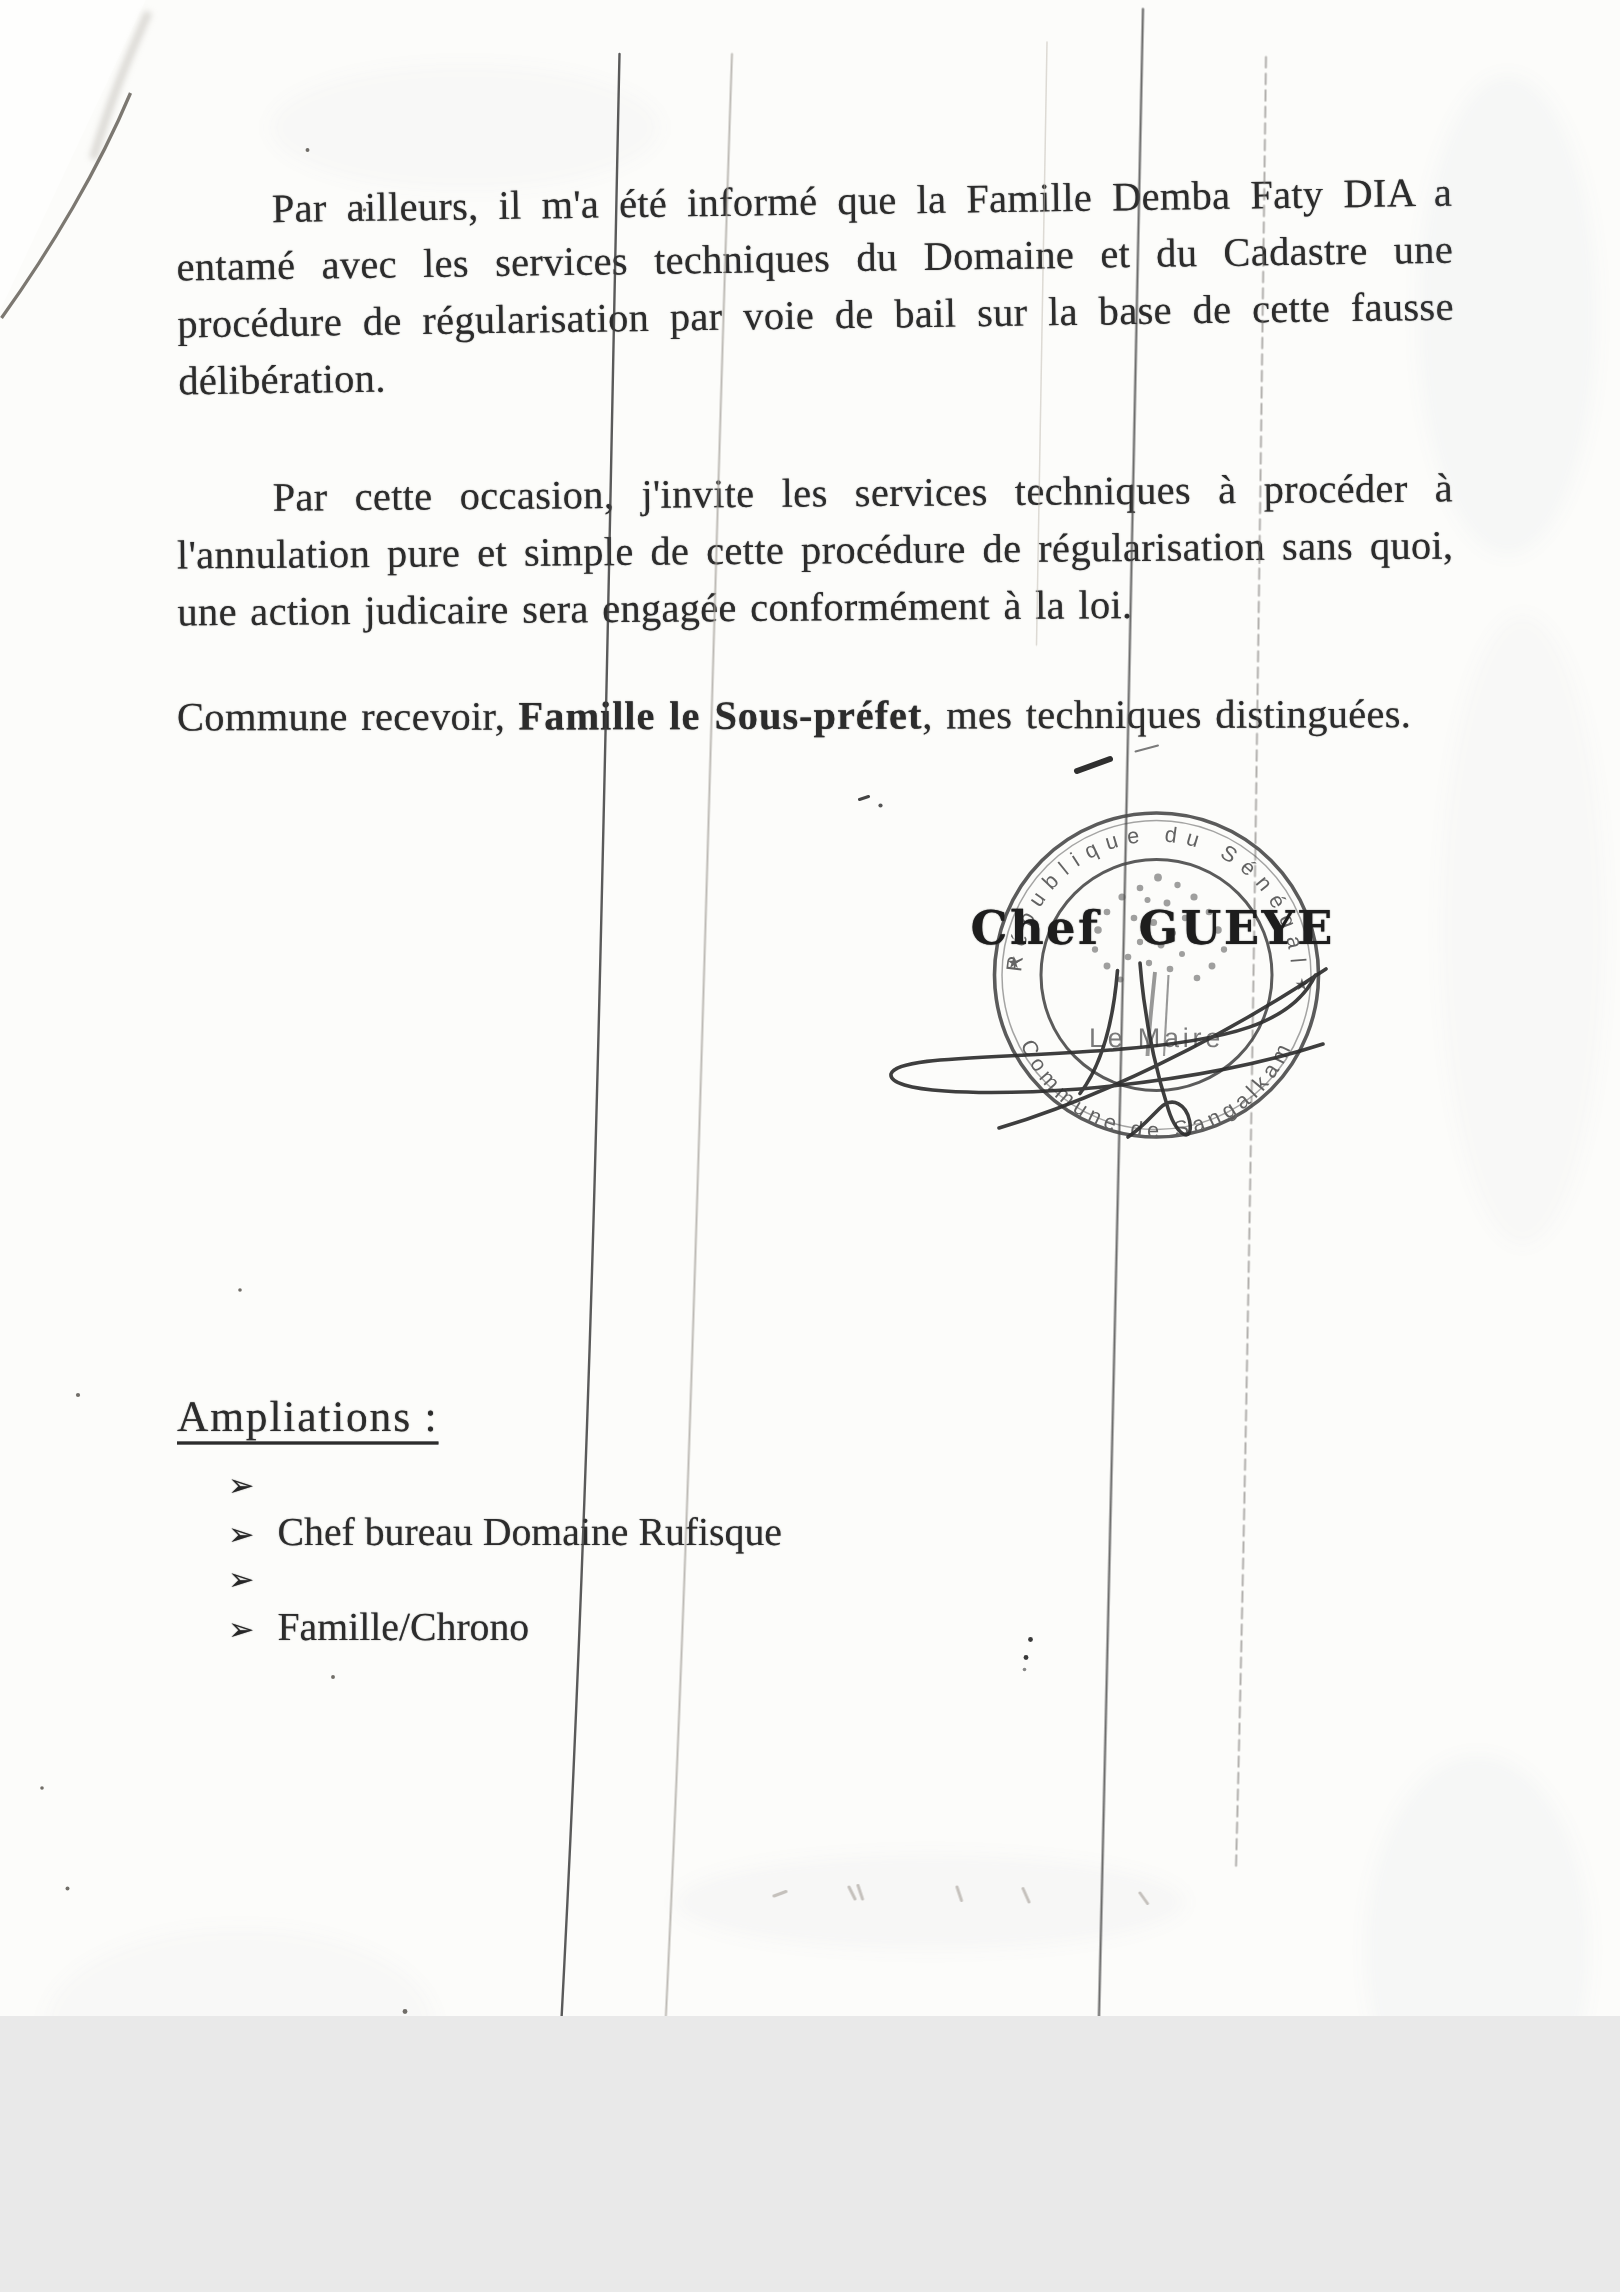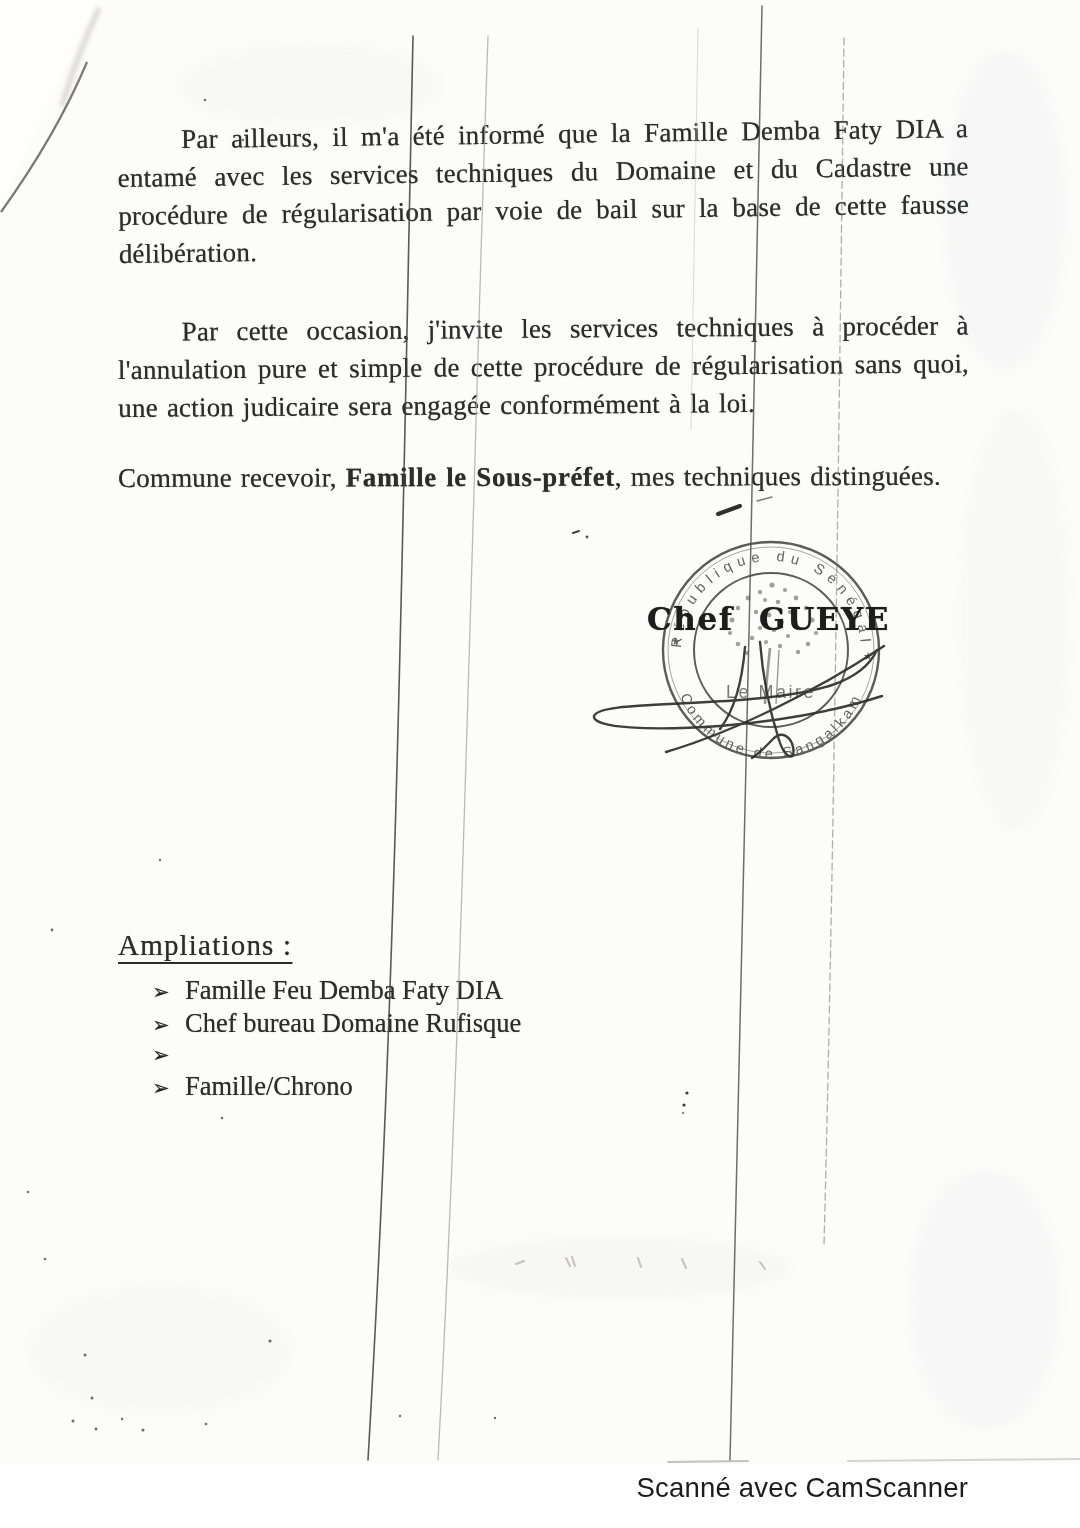--- a/index.html
+++ b/index.html
@@ -1,17 +1,17 @@
 <!DOCTYPE html>
 <html><head>
 <meta charset="utf-8">
 <style>
   html,body { margin:0; padding:0; background:#e9e9e9; }
   .page {
-    position:relative; width:1080px; height:1528px;
+    position:relative; width:1080px; height:1344px;
     background:#fcfcfa; overflow:hidden;
     font-family:"Liberation Serif", serif; color:#2c2c2c;
   }
   .scan-layer {
     position:absolute; left:0; top:0; width:1080px; height:1528px;
     z-index:5; pointer-events:none;
   }
   .para {
     position:absolute; left:118px; width:851px;
     font-size:27px; line-height:38px;
@@ -67,21 +67,20 @@
   <div class="para p2">Par cette occasion, j'invite les services techniques à procéder à l'annulation pure et simple de cette procédure de régularisation sans quoi, une action judicaire sera engagée conformément à la loi.</div>
   <div class="para p3"><span>Commune recevoir, </span><strong>Famille le Sous-préfet</strong><span>, mes techniques distinguées.</span></div>
 
   <div class="signer-name">Chef GUEYE</div>
 
   <div class="ampliations">
     <div class="amp-heading">Ampliations :</div>
     <ul class="amp-list">
       <li>
           <span class="arrow-bullet">➢</span>
-          <span>Famille Feu Demba Faty DIA</span>
         </li>
       <li>
           <span class="arrow-bullet">➢</span>
           <span>Chef bureau Domaine Rufisque</span>
         </li>
       <li>
           <span class="arrow-bullet">➢</span>
         </li>
       <li>
           <span class="arrow-bullet">➢</span>

